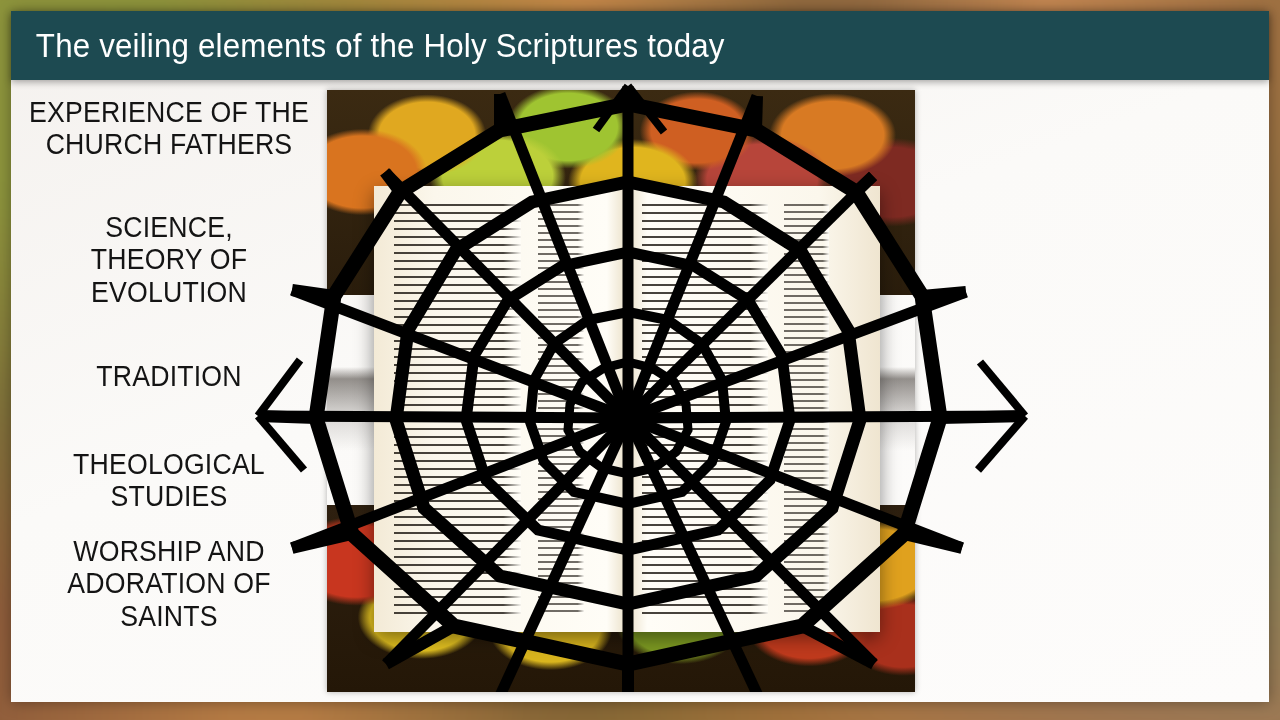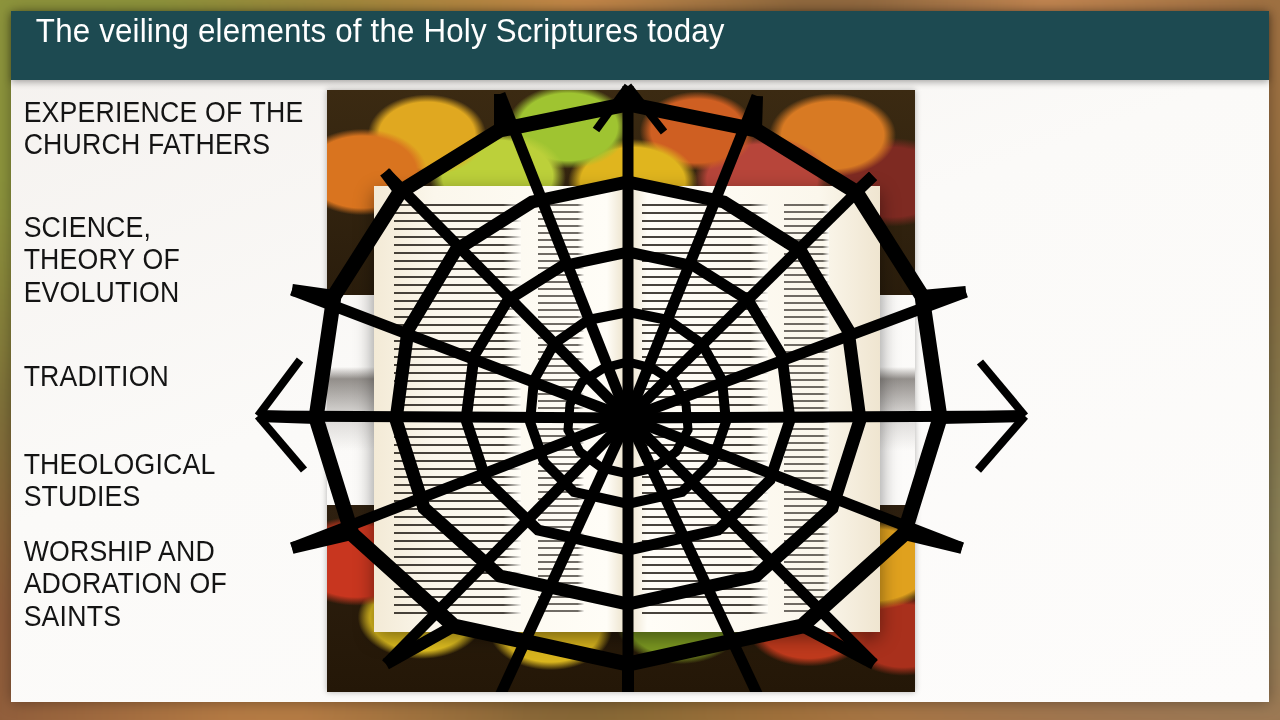--- a/index.html
+++ b/index.html
@@ -41,21 +41,21 @@
     position:absolute;left:11px;top:11px;width:1258px;height:691px;
     background:linear-gradient(160deg,#f4f1ee 0%,#fbfaf8 45%,#fdfcfb 100%);
     box-shadow:0 0 14px rgba(0,0,0,.35);
   }
 
   
   .titlebar{
     position:absolute;left:11px;top:11px;width:1258px;height:69px;
     background:#1d4a51;
     box-shadow:0 2px 7px rgba(0,0,0,.35);
-    display:flex;
+    display:flex;align-items:center;
   }
   .title{
     color:#ffffff;
     font-size:34px;
     font-weight:300;
     letter-spacing:.2px;
     padding-left:27px;
     font-family:"Liberation Sans", sans-serif;
     transform:scaleX(.92);
     transform-origin:left center;
@@ -63,21 +63,21 @@
   }
 
   
   .col{
     position:absolute;top:80px;height:622px;
     display:flex;flex-direction:column;
     color:#141414;
     font-size:29px;
     line-height:1.12;
     letter-spacing:.2px;
-    text-align:left;
+    text-align:center;
   }
   .col.left{left:11px;width:316px;}
   .col.right{left:953px;width:316px;}
   .label{
     white-space:pre-line;
     transform:scaleX(.92);
     font-weight:400;
   }
 
   

